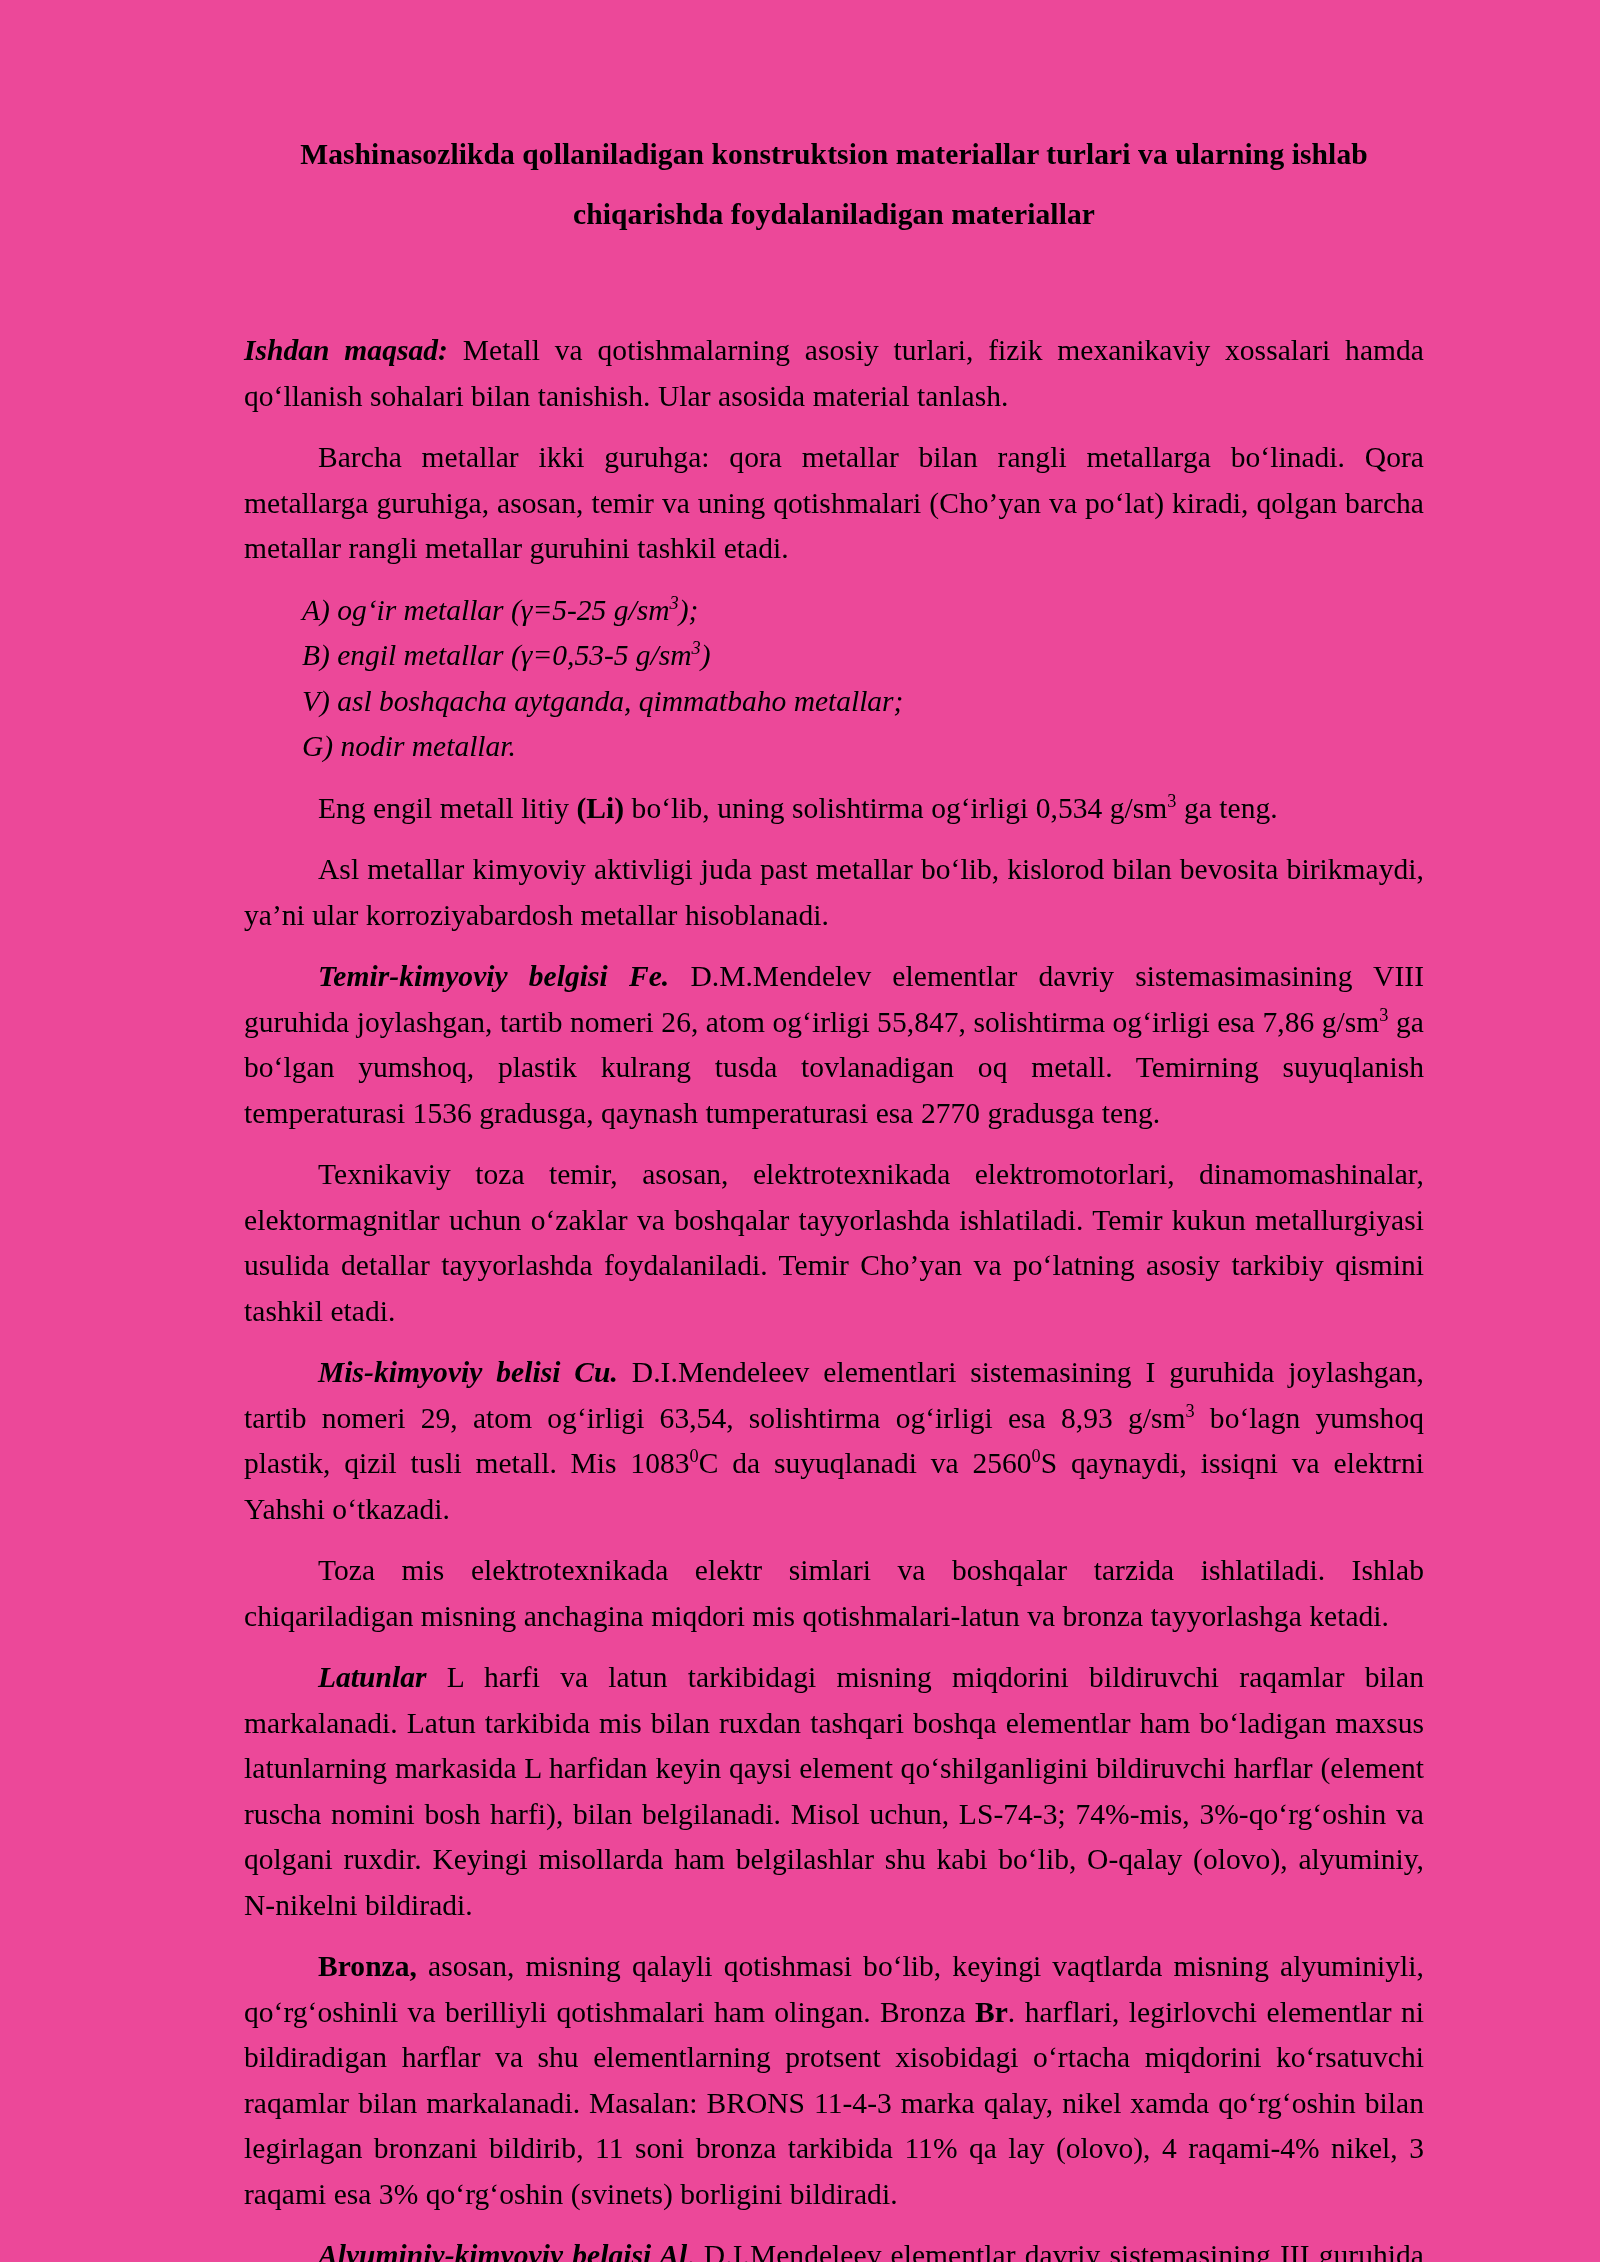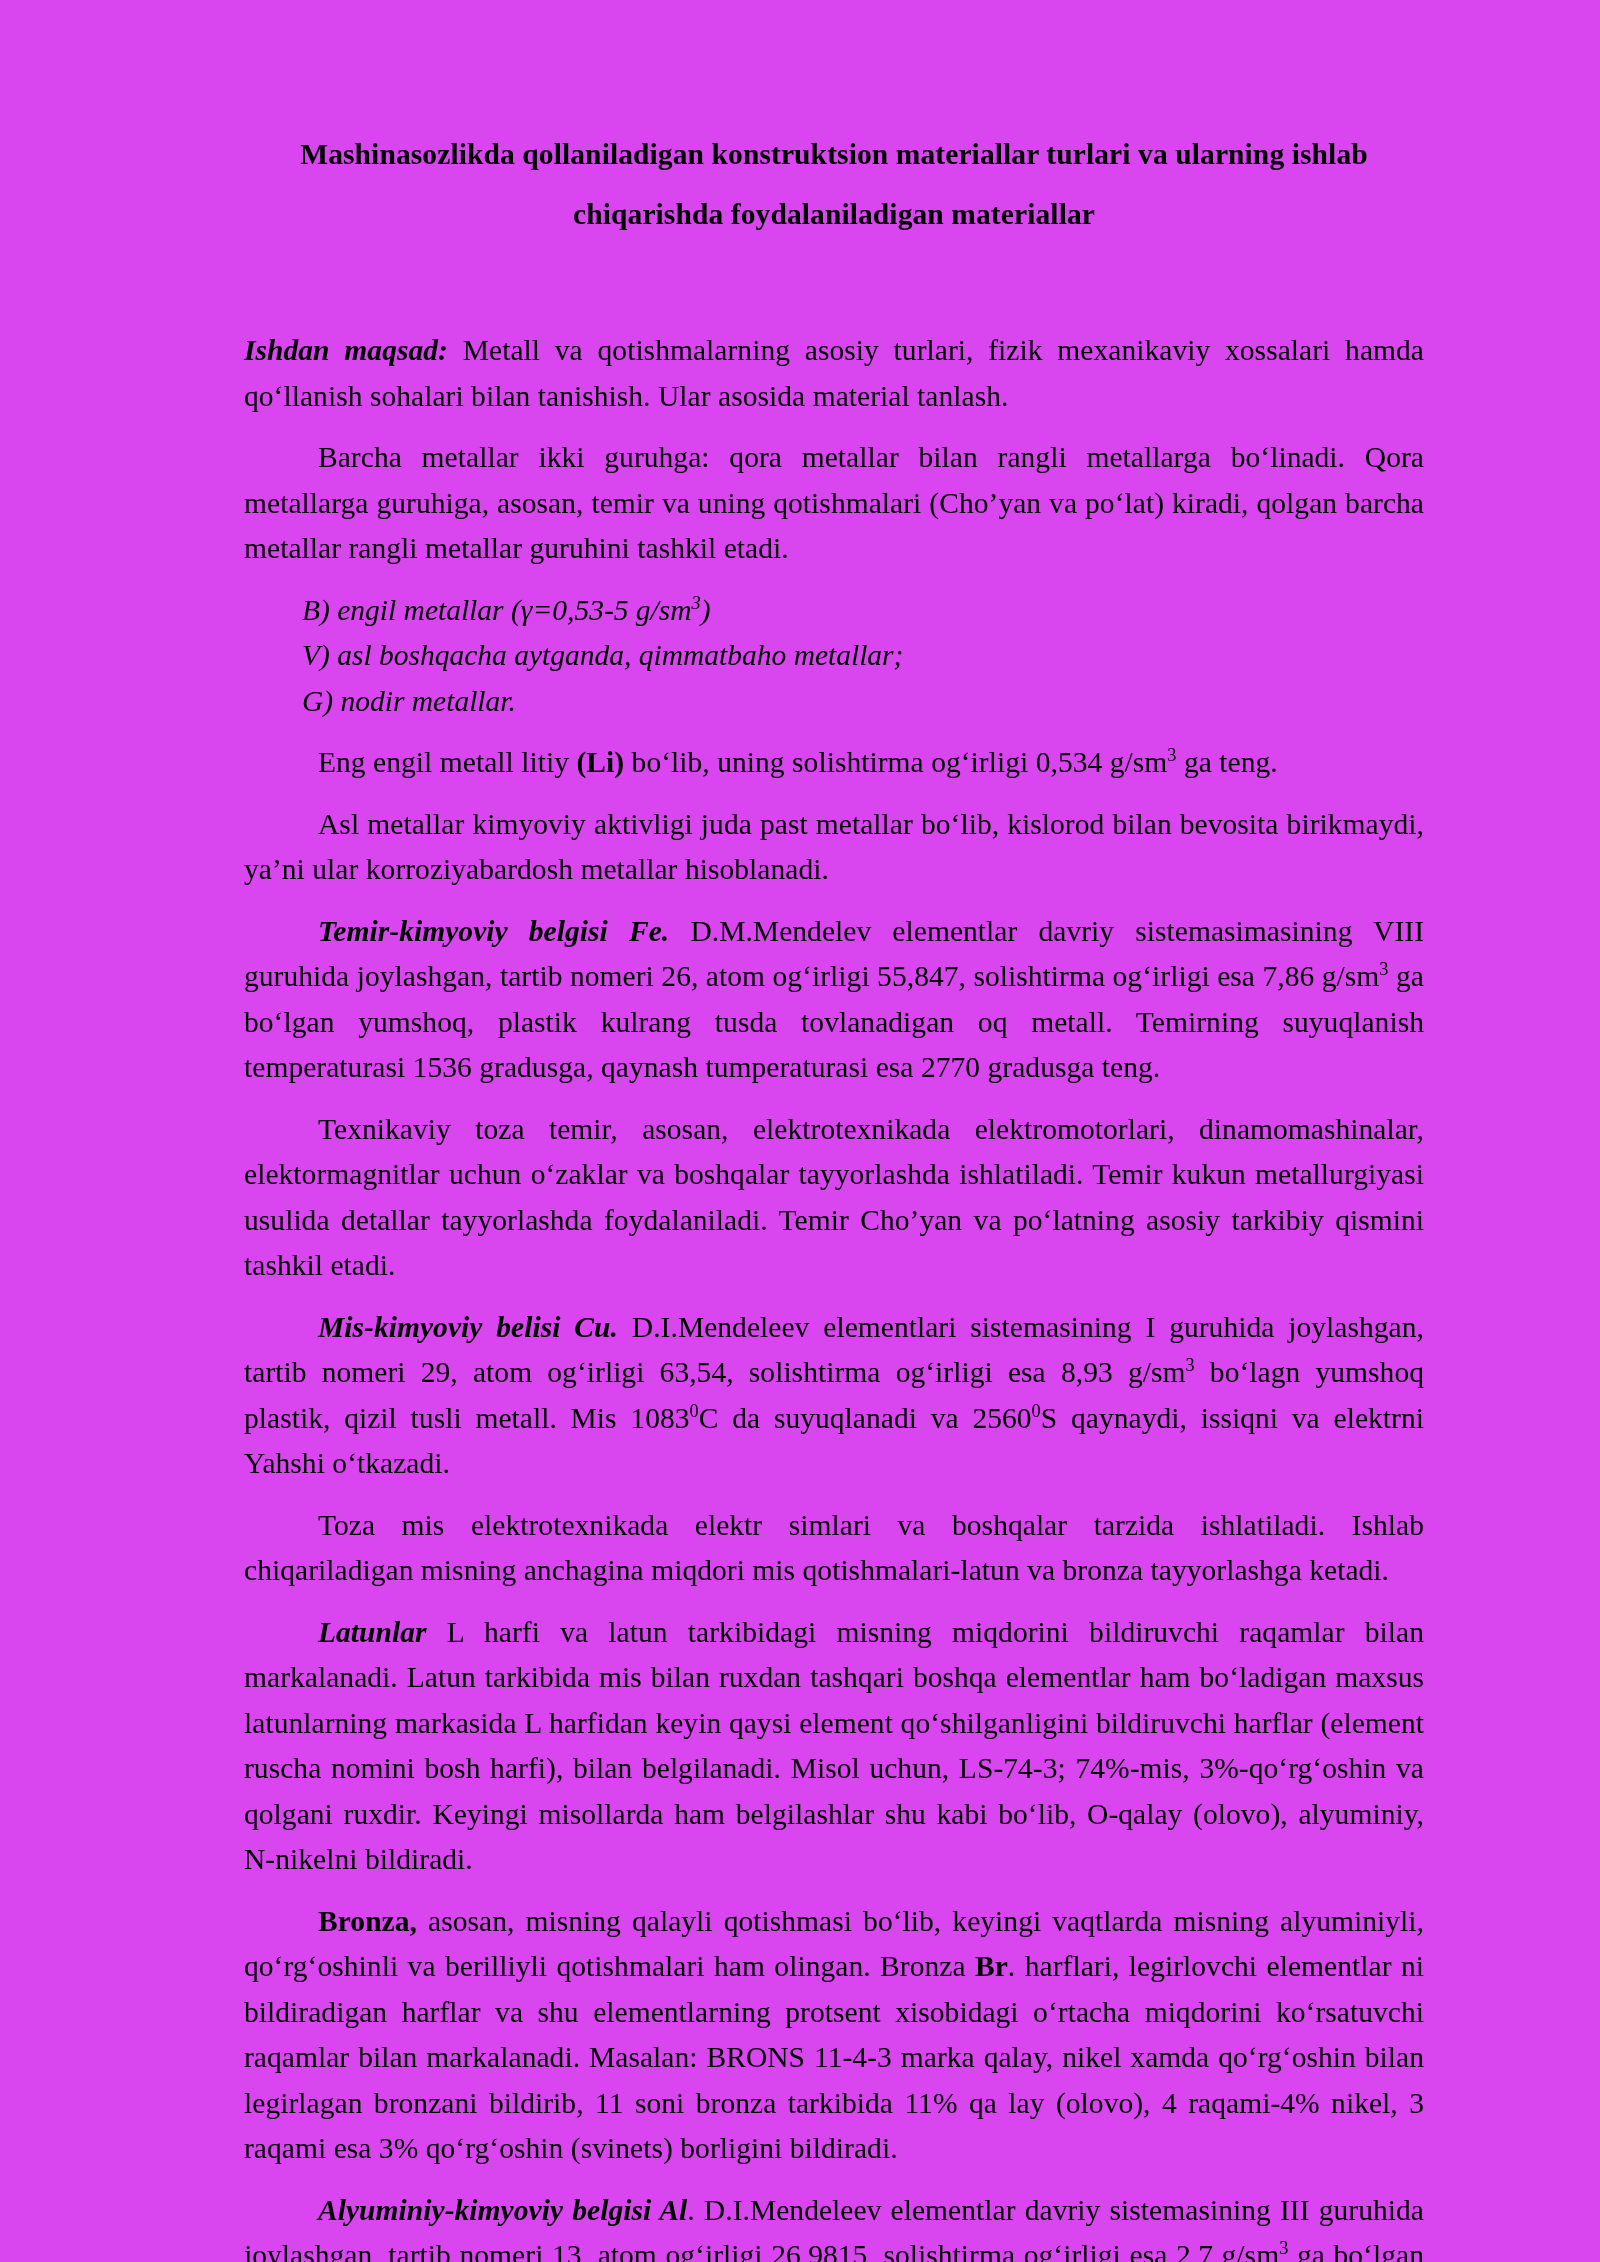--- a/index.html
+++ b/index.html
@@ -13,21 +13,21 @@
     font-family: "Liberation Serif", "DejaVu Serif", serif;
     color: #000000;
     -webkit-font-smoothing: antialiased;
   }
   .page {
     position: relative;
     width: 1600px;
     height: 2262px;
     box-sizing: border-box;
     padding: 0;
-    background: #d946ef;
+    background: #ec4899;
     overflow: hidden;
   }
   .content {
     position: absolute;
     left: 228px;
     top: 0;
     width: 1212px;
   }
   .title-block {
     margin-top: 124px;
@@ -92,20 +92,21 @@
     </div>
 
     <div class="body-block">
 
       <p class="para noindent"><span class="bi">Ishdan maqsad:</span><span> Metall va qotishmalarning asosiy turlari, fizik mexanikaviy xossalari hamda qo‘llanish sohalari bilan tanishish. Ular asosida material tanlash.</span></p>
 
 
       <p class="para">Barcha metallar ikki guruhga: qora metallar bilan rangli metallarga bo‘linadi. Qora metallarga guruhiga, asosan, temir va uning qotishmalari (Cho’yan va po‘lat) kiradi, qolgan barcha metallar rangli metallar guruhini tashkil etadi.</p>
 
 
+      <p class="list-item"><span>A) og‘ir metallar (</span><span class="gamma">γ</span><span>=5-25 g/sm</span><sup>3</sup><span>);</span></p>
 
       <p class="list-item"><span>B) engil metallar (</span><span class="gamma">γ</span><span>=0,53-5 g/sm</span><sup>3</sup><span>)</span></p>
 
       <p class="list-item">V) asl boshqacha aytganda, qimmatbaho metallar;</p>
 
       <p class="list-item">G) nodir metallar.</p>
 
       <p class="para"><span>Eng engil metall litiy </span><span class="b">(Li)</span><span> bo‘lib, uning solishtirma og‘irligi 0,534 g/sm</span><sup>3</sup><span> ga teng.</span></p>
 
       <p class="para">Asl metallar kimyoviy aktivligi juda past metallar bo‘lib, kislorod bilan bevosita birikmaydi, ya’ni ular korroziyabardosh metallar hisoblanadi.</p>

